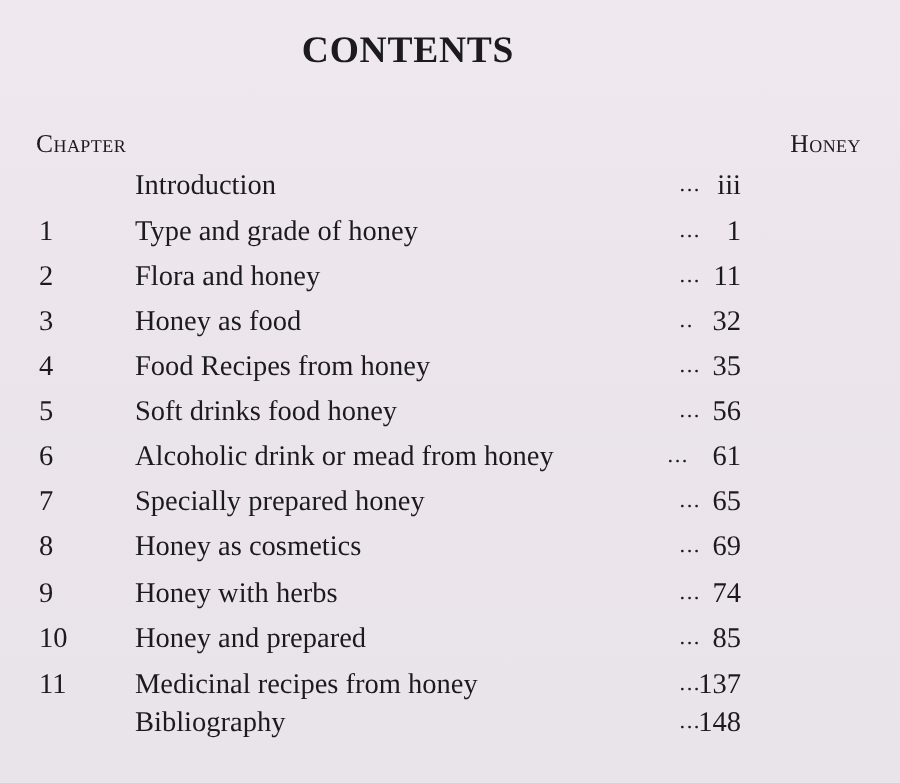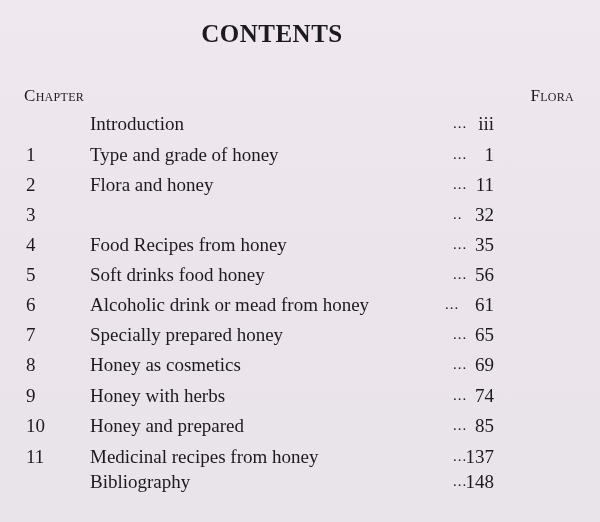--- a/index.html
+++ b/index.html
@@ -69,21 +69,21 @@
       text-align: right;
     }
   </style>
 </head>
 <body>
 
 <div class="page">
   <div class="title">CONTENTS</div>
 
   <div class="col-head chapter">Chapter</div>
-  <div class="col-head page-h">Flora</div>
+  <div class="col-head page-h">Honey</div>
 
   <div class="row" style="top:113px">
     <span class="num"></span>
     <span class="label">Introduction</span>
     <span class="dots">...</span>
     <span class="pg">iii</span>
   </div>
 
   <div class="row" style="top:144px">
     <span class="num">1</span>
@@ -94,20 +94,21 @@
 
   <div class="row" style="top:174px">
     <span class="num">2</span>
     <span class="label">Flora and honey</span>
     <span class="dots">...</span>
     <span class="pg">11</span>
   </div>
 
   <div class="row" style="top:204px">
     <span class="num">3</span>
+    <span class="label">Honey as food</span>
     <span class="dots">..</span>
     <span class="pg">32</span>
   </div>
 
   <div class="row" style="top:234px">
     <span class="num">4</span>
     <span class="label">Food Recipes from honey</span>
     <span class="dots">...</span>
     <span class="pg">35</span>
   </div>

